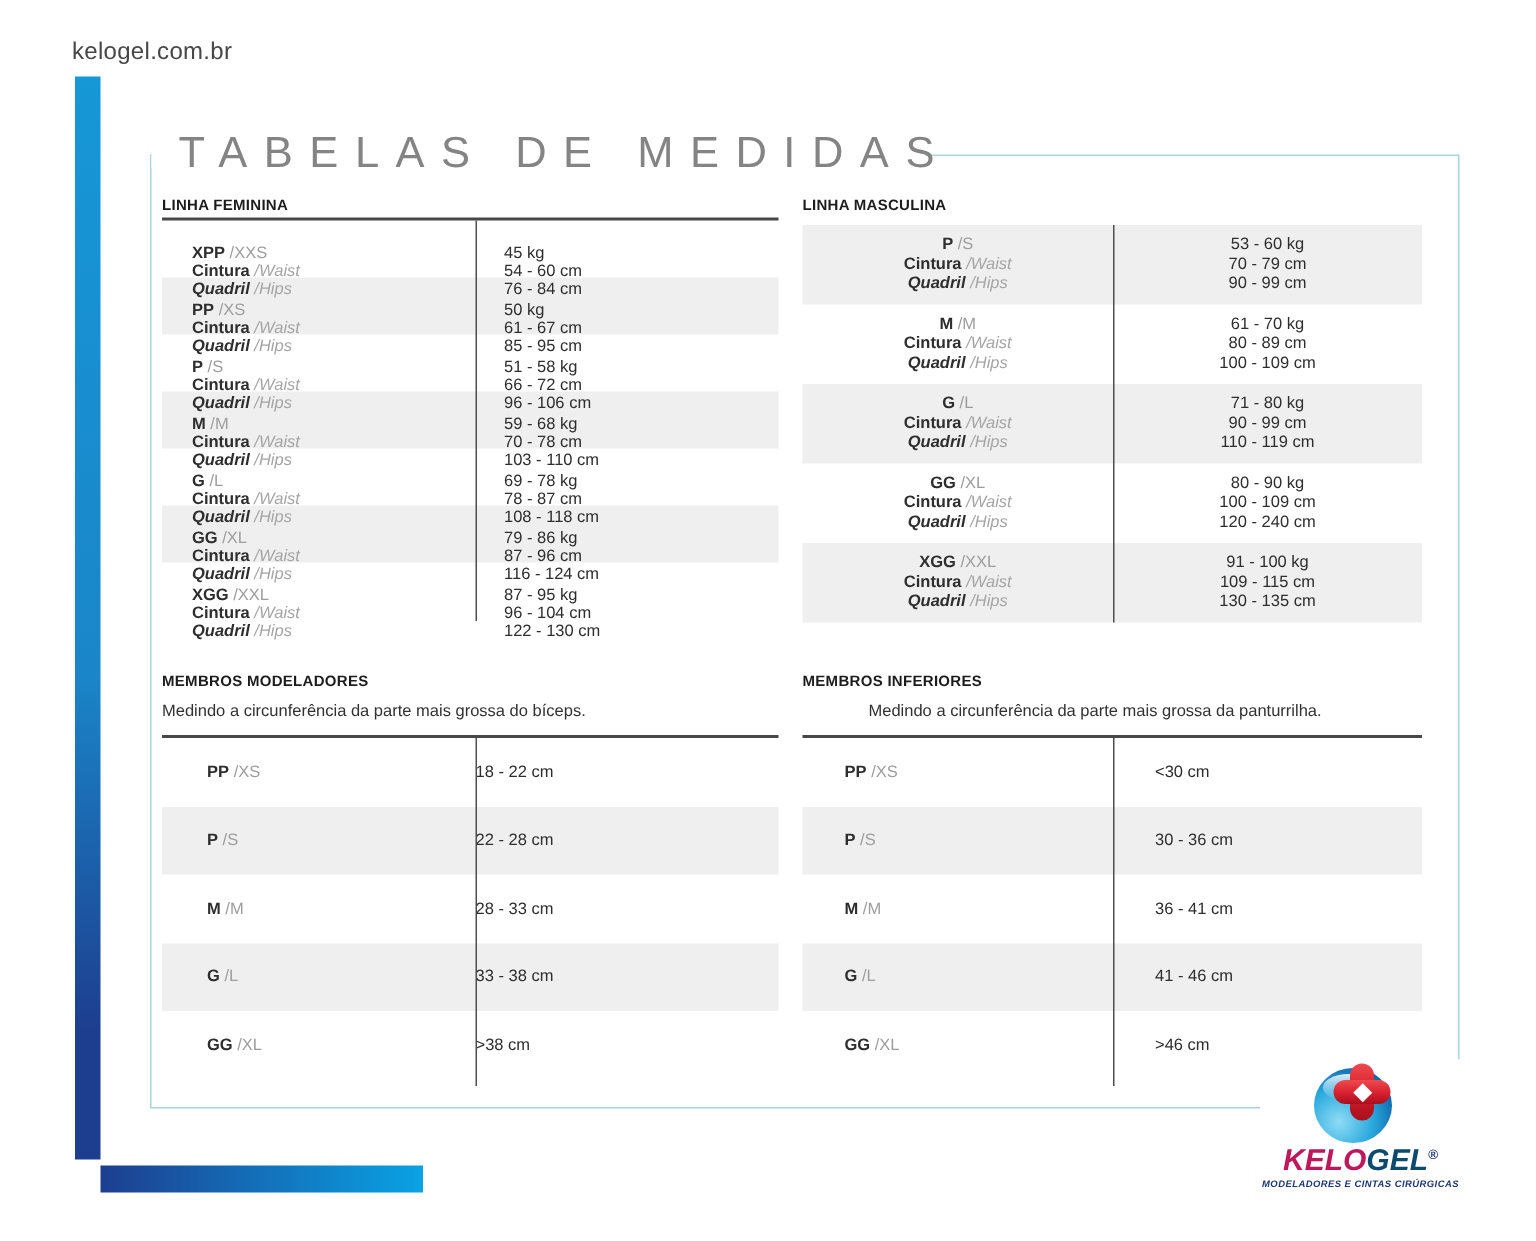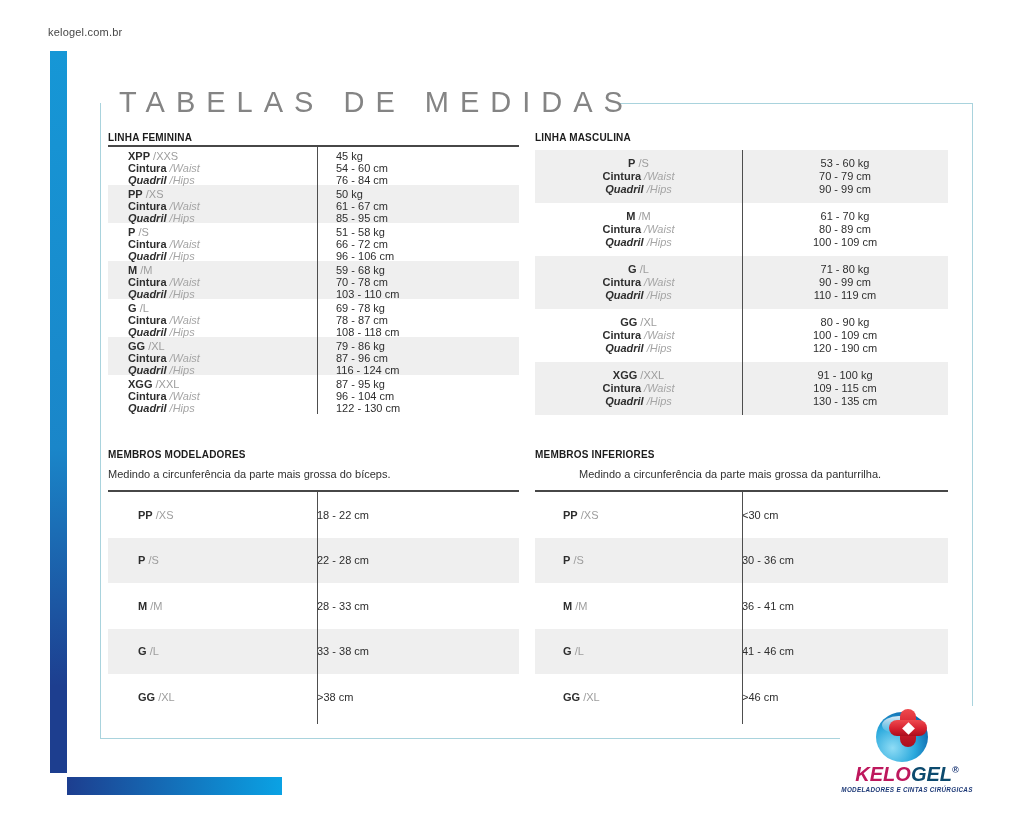--- a/index.html
+++ b/index.html
@@ -1,20 +1,20 @@
 <!DOCTYPE html>
 <html><head>
 <meta charset="utf-8">
 <style>
   * { margin:0; padding:0; box-sizing:border-box; }
   html,body { background:#ffffff; }
   body { font-family:"Liberation Sans","DejaVu Sans",sans-serif; }
   .sheet { position:relative; width:1024px; height:827px; background:#ffffff; overflow:hidden; }
 
-  .site-url { position:absolute; left:48px; top:26px; font-size:11px; color:#474747; letter-spacing:0.2px; }
+  .site-url { position:absolute; left:48px; top:26px; font-size:16px; color:#474747; letter-spacing:0.2px; }
 
   .vbar { position:absolute; left:50px; top:51px; width:17px; height:722px;
           background:linear-gradient(180deg,#1697d6 0%,#1a86c9 55%,#1d3e8f 88%,#1d3e8f 100%); }
   .hbar { position:absolute; left:67px; top:777px; width:215px; height:18px;
           background:linear-gradient(90deg,#1d3e8f 0%,#0aa2e4 100%); }
 
   .frame { position:absolute; left:100px; top:103px; width:873px; height:636px;
            border:1px solid #a9d3dd; z-index:0; }
   .title-mask { position:absolute; left:101px; top:96px; width:516px; height:16px; background:#fff; z-index:1; }
 
@@ -27,33 +27,33 @@
   .rule { position:absolute; z-index:2; height:2px; background:#474747; }
   .vdiv { position:absolute; z-index:3; width:1px; background:#4e4e4e; }
 
   .rows { position:absolute; z-index:2; }
   .trow { display:flex; width:100%; }
   .trow.shade { background:#efefef; }
   .c1 { flex:0 0 auto; }
   .c2 { flex:1 1 auto; }
 
   
-  .row3 { height:38px; font-size:11px; line-height:12.2px; padding-top:3px; }
+  .row3 { height:38px; font-size:11px; line-height:12.2px; padding-top:16px; }
   .row3 .c1 { width:209px; padding-left:20px; }
   .row3 .c2 { padding-left:19px; }
   .rowsM .row3 { height:53px; padding-top:7px; line-height:13.2px; text-align:center; }
   .rowsM .row3 .c1 { width:207px; padding-left:0; }
   .rowsM .row3 .c2 { padding-left:0; }
 
   
   .row1 { height:45.5px; font-size:11px; align-items:center; }
   .row1 .c1 { width:209px; padding-left:30px; }
   .row1 .c2 { }
   .rowsI .row1 .c1 { width:207px; padding-left:28px; }
-  .rowsI .row1 .c2 { }
+  .rowsI .row1 .c2 { padding-left:28px; }
 
   .b   { font-weight:bold; color:#2e2e2e; }
   .bi  { font-weight:bold; font-style:italic; color:#2e2e2e; }
   .alt { color:#9d9d9d; }
   .alti{ color:#a5a5a5; font-style:italic; }
   .val { color:#2e2e2e; }
 
   
   .logo { position:absolute; left:840px; top:706px; width:180px; height:112px; background:#fff; z-index:5; }
   .logo-mark { position:absolute; left:36px; top:2px; width:56px; height:54px; }
@@ -216,21 +216,21 @@
       </div>
       <div class="trow row3">
         <div class="c1">
           <div><span class="b">GG</span> <span class="alt">/XL</span></div>
           <div><span class="b">Cintura</span> <span class="alti">/Waist</span></div>
           <div><span class="bi">Quadril</span> <span class="alti">/Hips</span></div>
         </div>
         <div class="c2">
           <div><span class="val">80 - 90 kg</span></div>
           <div><span class="val">100 - 109 cm</span></div>
-          <div><span class="val">120 - 190 cm</span></div>
+          <div><span class="val">120 - 240 cm</span></div>
         </div>
       </div>
       <div class="trow row3 shade">
         <div class="c1">
           <div><span class="b">XGG</span> <span class="alt">/XXL</span></div>
           <div><span class="b">Cintura</span> <span class="alti">/Waist</span></div>
           <div><span class="bi">Quadril</span> <span class="alti">/Hips</span></div>
         </div>
         <div class="c2">
           <div><span class="val">91 - 100 kg</span></div>

